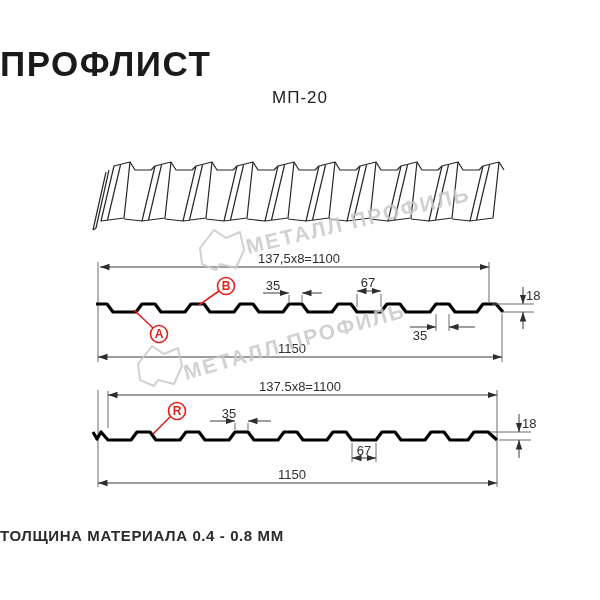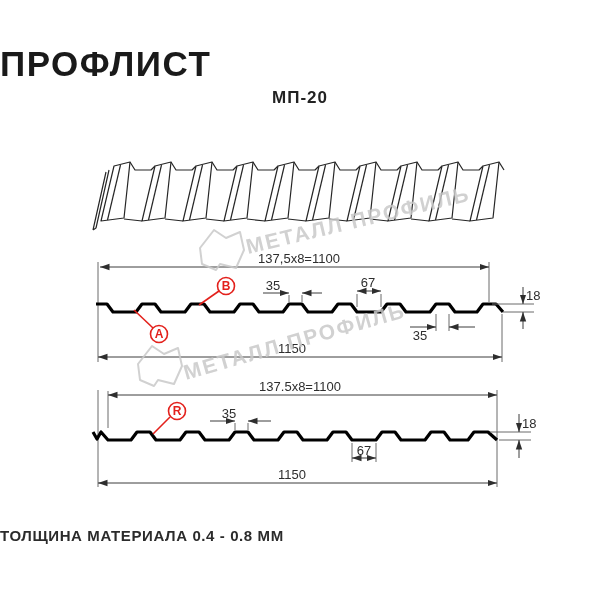--- a/index.html
+++ b/index.html
@@ -1,21 +1,21 @@
 <!DOCTYPE html>
 <html><head>
 <meta charset="utf-8">
 <style>
   html,body{margin:0;padding:0;background:#ffffff;}
   #page{position:relative;width:600px;height:600px;background:#fff;overflow:hidden;
         font-family:"Liberation Sans",sans-serif;}
   .title{position:absolute;top:44px;left:0;width:100%;
          font-size:35px;font-weight:bold;letter-spacing:1.5px;color:#1a1a1a;}
   .subtitle{position:absolute;top:88px;left:0;width:100%;text-align:center;
-         font-size:17px;font-weight:bold;letter-spacing:1px;color:#222;}
+         font-size:17px;font-weight:normal;letter-spacing:1px;color:#222;}
   .caption{position:absolute;top:527px;left:0;width:100%;text-align:left;
          font-size:15px;font-weight:bold;letter-spacing:0.6px;color:#2b2b2b;}
   svg{position:absolute;top:0;left:0;}
   .dim{font-size:13px;fill:#2e2e2e;}
   .dimline{stroke:#3d3d3d;stroke-width:1;fill:none;}
   .ext{stroke:#6b6b6b;stroke-width:1;fill:none;}
   .profile{stroke:#000;stroke-width:3.2;fill:none;stroke-linejoin:round;}
   .persp{stroke:#262626;stroke-width:1.2;fill:none;stroke-linejoin:round;}
   .perspface{stroke:#262626;stroke-width:1.2;fill:#ffffff;stroke-linejoin:round;}
   .red{stroke:#e3211c;fill:none;stroke-width:1.6;}

